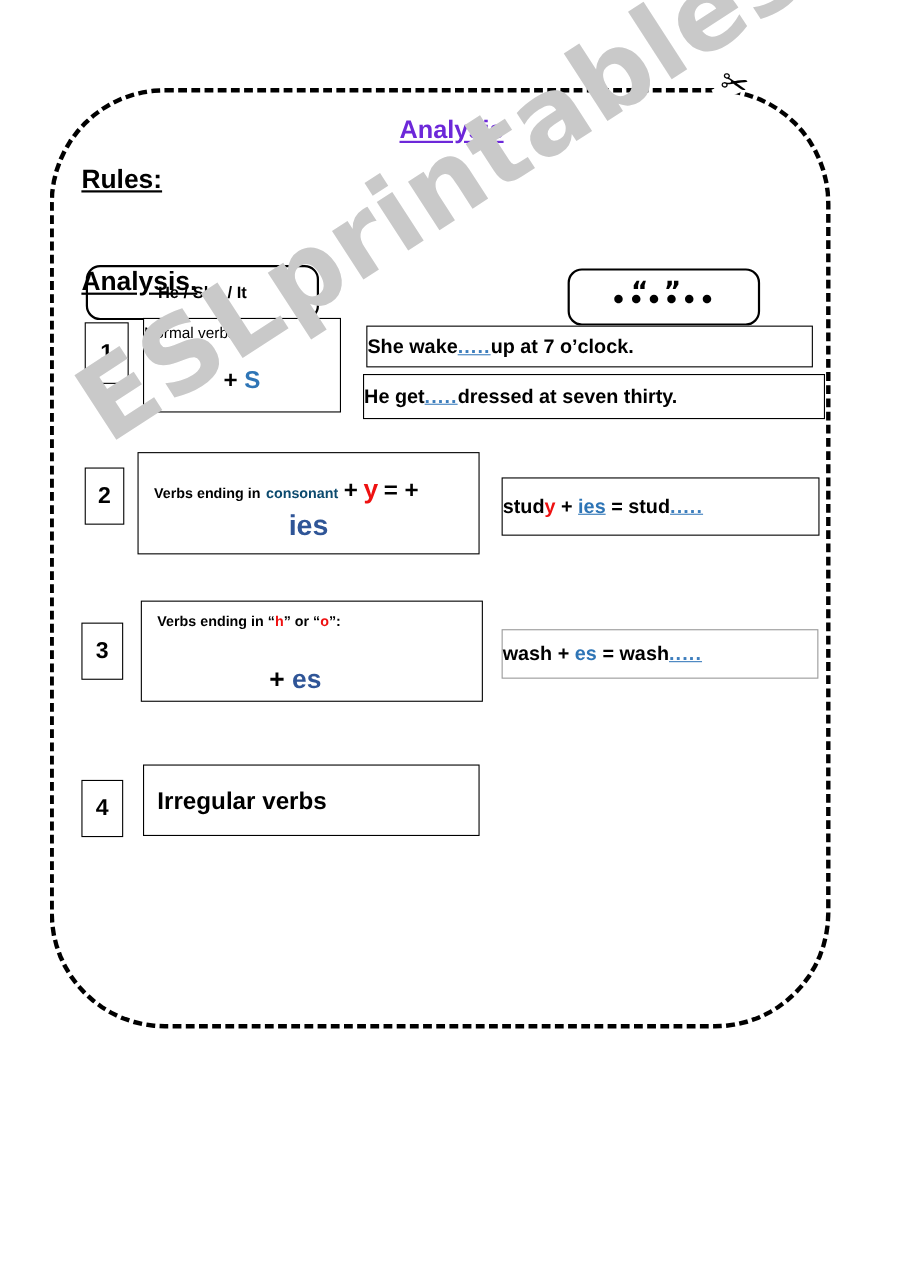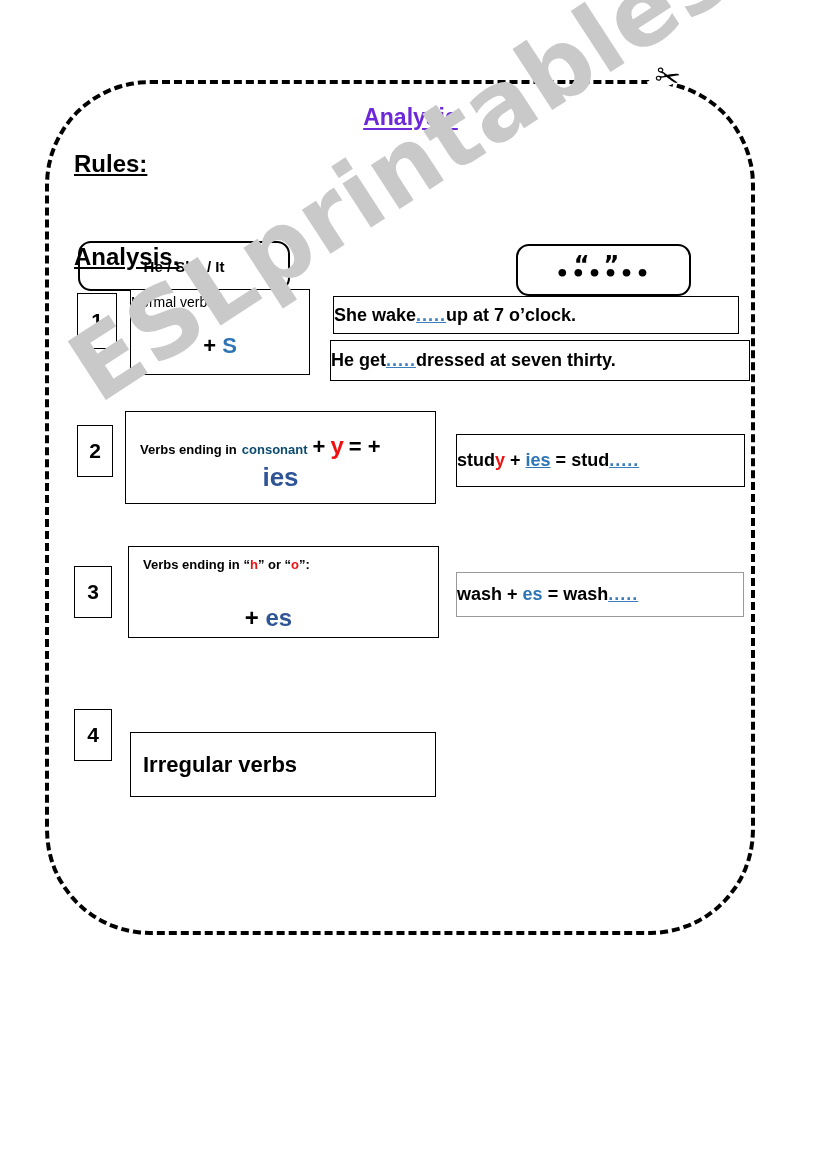--- a/index.html
+++ b/index.html
@@ -186,21 +186,21 @@
   #rule-2 { left: 125px; top: 411px; width: 311px; height: 93px; }
   #ex-2   { left: 456px; top: 434px; width: 289px; height: 53px; text-align: right; }
 
   
   #num-3  { left: 74px;  top: 566px; width: 38px;  height: 52px; }
   #rule-3 { left: 128px; top: 546px; width: 311px; height: 92px; }
   #ex-3   { left: 456px; top: 572px; width: 288px; height: 45px; }
 
   
   #num-4  { left: 74px;  top: 709px; width: 38px;  height: 52px; }
-  #rule-4 { left: 130px; top: 732px; width: 306px; height: 65px;
+  #rule-4 { left: 130px; top: 695px; width: 306px; height: 65px;
             display: flex; align-items: center; padding-left: 12px;
             font-size: 22px; font-weight: bold; }
   #ex-4   { left: 456px; top: 703px; width: 240px; height: 50px; }
 
   
   .rule-line-top {
     position: absolute;
     left: 0; top: 4px;
     width: 100%;
     text-align: left;

